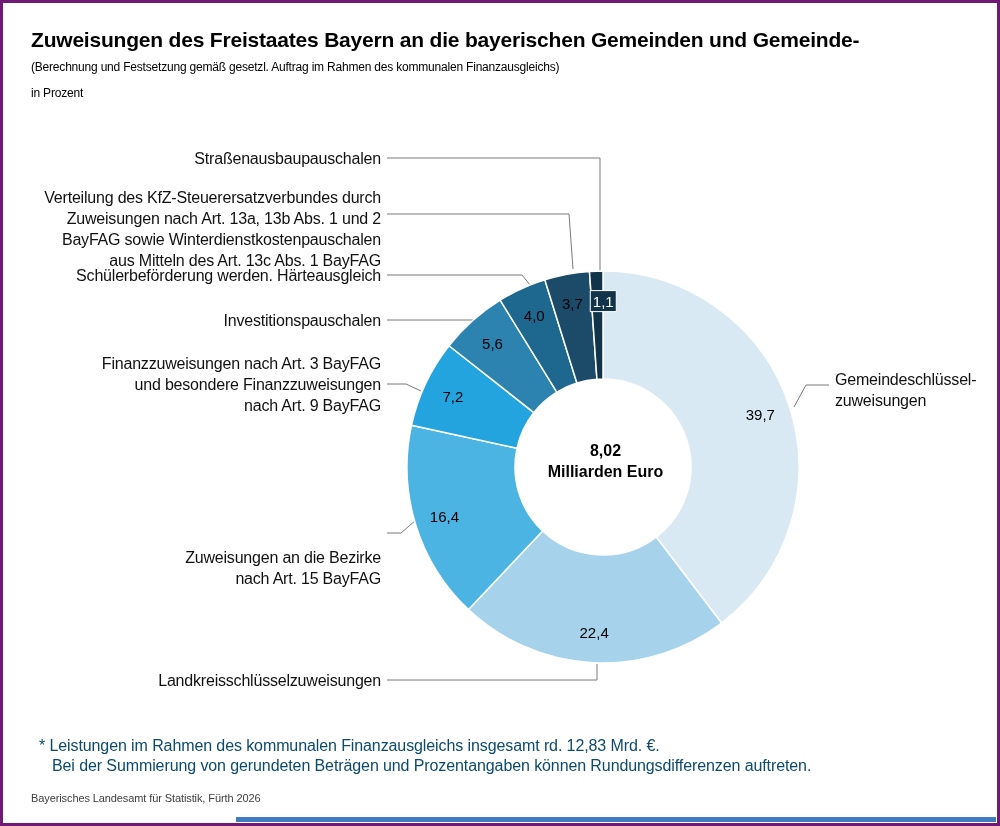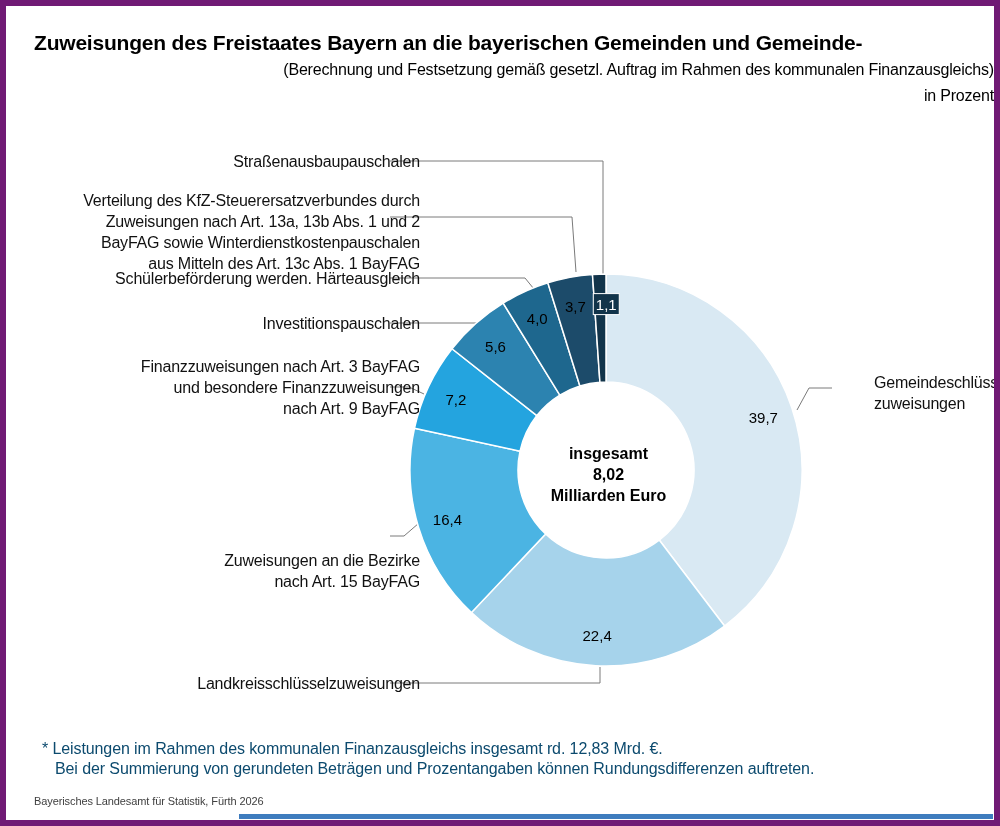--- a/index.html
+++ b/index.html
@@ -1,26 +1,26 @@
 <!DOCTYPE html>
 <html><head>
 <meta charset="utf-8">
 <style>
   html,body{margin:0;padding:0;background:#fff;}
   .page{
     position:relative;width:1000px;height:826px;background:#ffffff;
-    border:6px solid #701a75;box-sizing:border-box;overflow:hidden;
+    border:3px solid #701a75;box-sizing:border-box;overflow:hidden;
     font-family:"Liberation Sans","DejaVu Sans",sans-serif;color:#000;
   }
   .title-block{position:absolute;left:28px;top:24px;width:960px;letter-spacing:-0.2px;}
   .title-bold{font-size:21px;font-weight:bold;line-height:25px;}
-  .title-reg{font-size:16px;font-weight:normal;line-height:26px;text-align:right;}
+  .title-reg{font-size:12px;font-weight:normal;line-height:26px;}
   .title-gap{height:2px;}
   #donut-svg{position:absolute;left:0;top:0;}
-  .callout{position:absolute;font-size:16px;line-height:21px;letter-spacing:-0.2px;color:#111;padding-left:36px;}
+  .callout{position:absolute;font-size:16px;line-height:21px;letter-spacing:-0.2px;color:#111;}
   .callout.left{left:0;width:378px;text-align:right;}
   .callout.right{left:832px;width:200px;text-align:left;}
   .center-label{
     position:absolute;left:520px;top:437px;width:165px;text-align:center;
     font-size:16px;font-weight:bold;line-height:21px;color:#000;
   }
   .footnote{position:absolute;left:36px;top:733px;font-size:16px;line-height:20px;color:#0c4a6e;letter-spacing:-0.1px;}
   .footnote .fn2{padding-left:13px;}
   .source{position:absolute;left:28px;top:789px;font-size:11px;color:#404040;letter-spacing:-0.1px;}
   .bottom-bar{position:absolute;height:5px;bottom:1px;left:233px;right:1px;}
@@ -98,21 +98,20 @@
   <div class="callout left" style="top:667px;">
     <div>Landkreisschlüsselzuweisungen</div>
   </div>
 
   <div class="callout right" style="top:366px;">
     <div>Gemeindeschlüssel-</div>
     <div>zuweisungen</div>
   </div>
 
   <div class="center-label">
-    <div>insgesamt</div>
     <div>8,02</div>
     <div>Milliarden Euro</div>
   </div>
 
   <div class="footnote">
     <div>* Leistungen im Rahmen des kommunalen Finanzausgleichs insgesamt rd. 12,83 Mrd. €.</div>
     <div class="fn2">Bei der Summierung von gerundeten Beträgen und Prozentangaben können Rundungsdifferenzen auftreten.</div>
   </div>
 
   <div class="source">Bayerisches Landesamt für Statistik, Fürth 2026</div>

